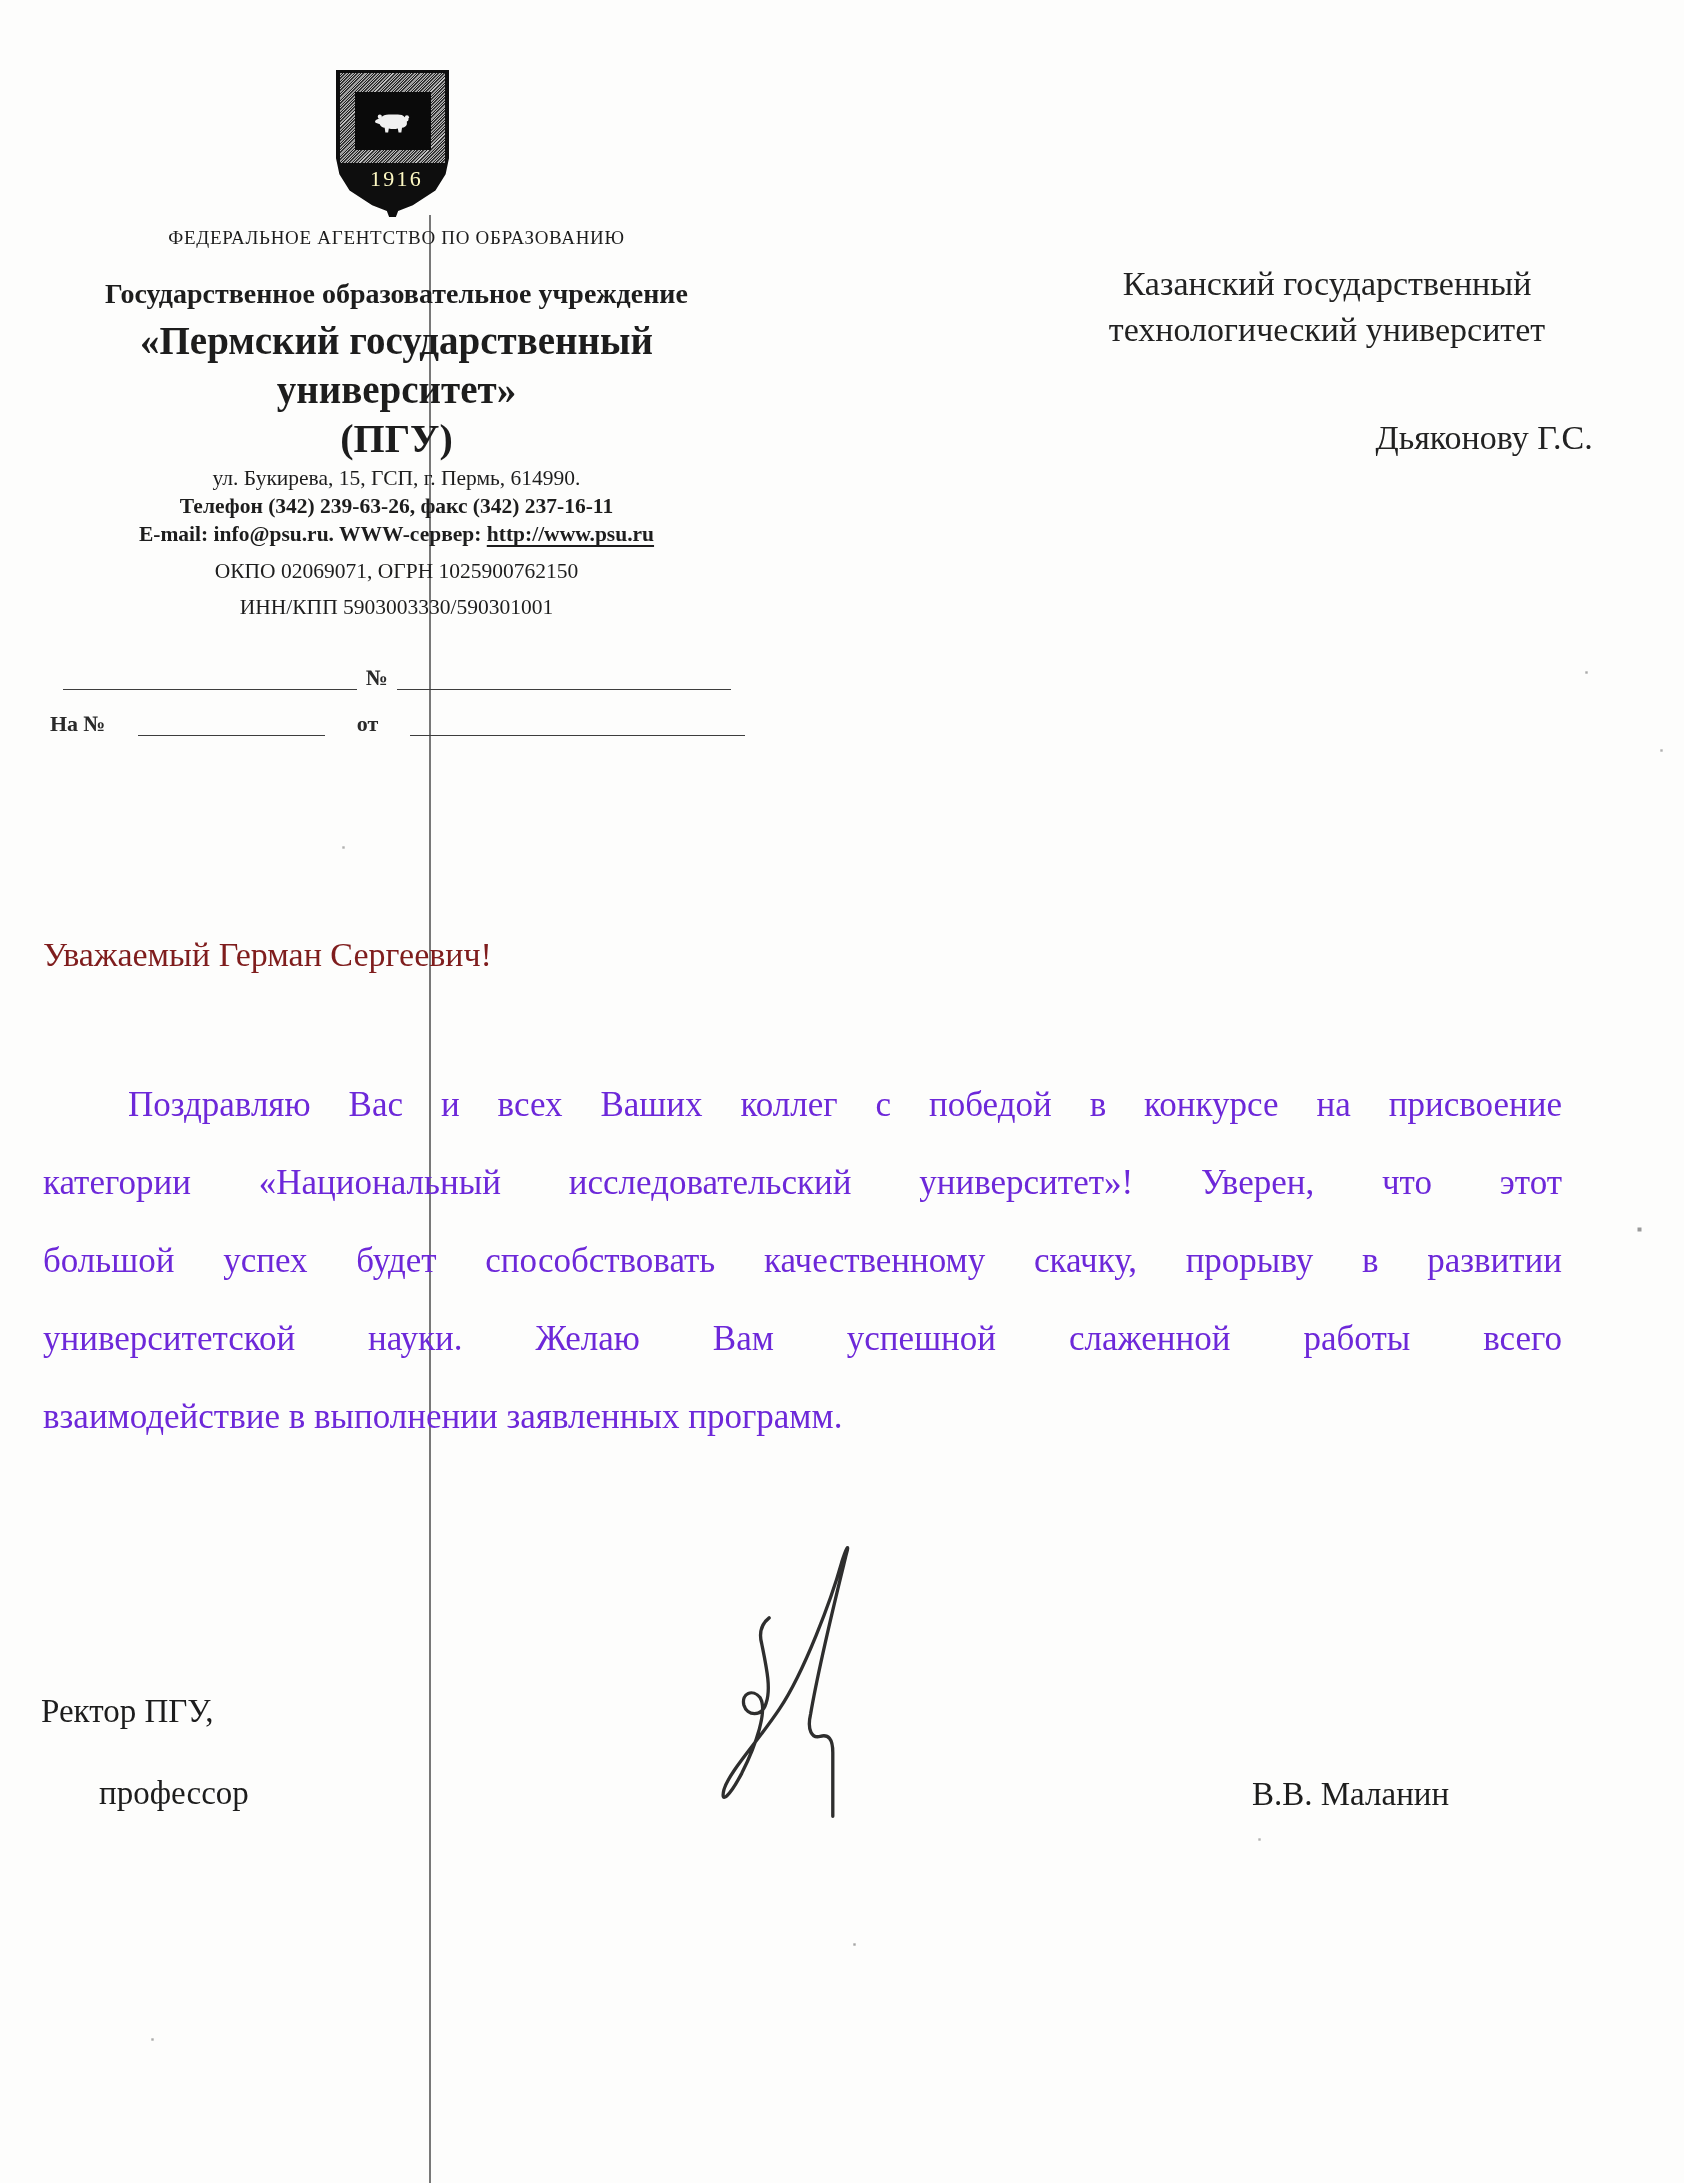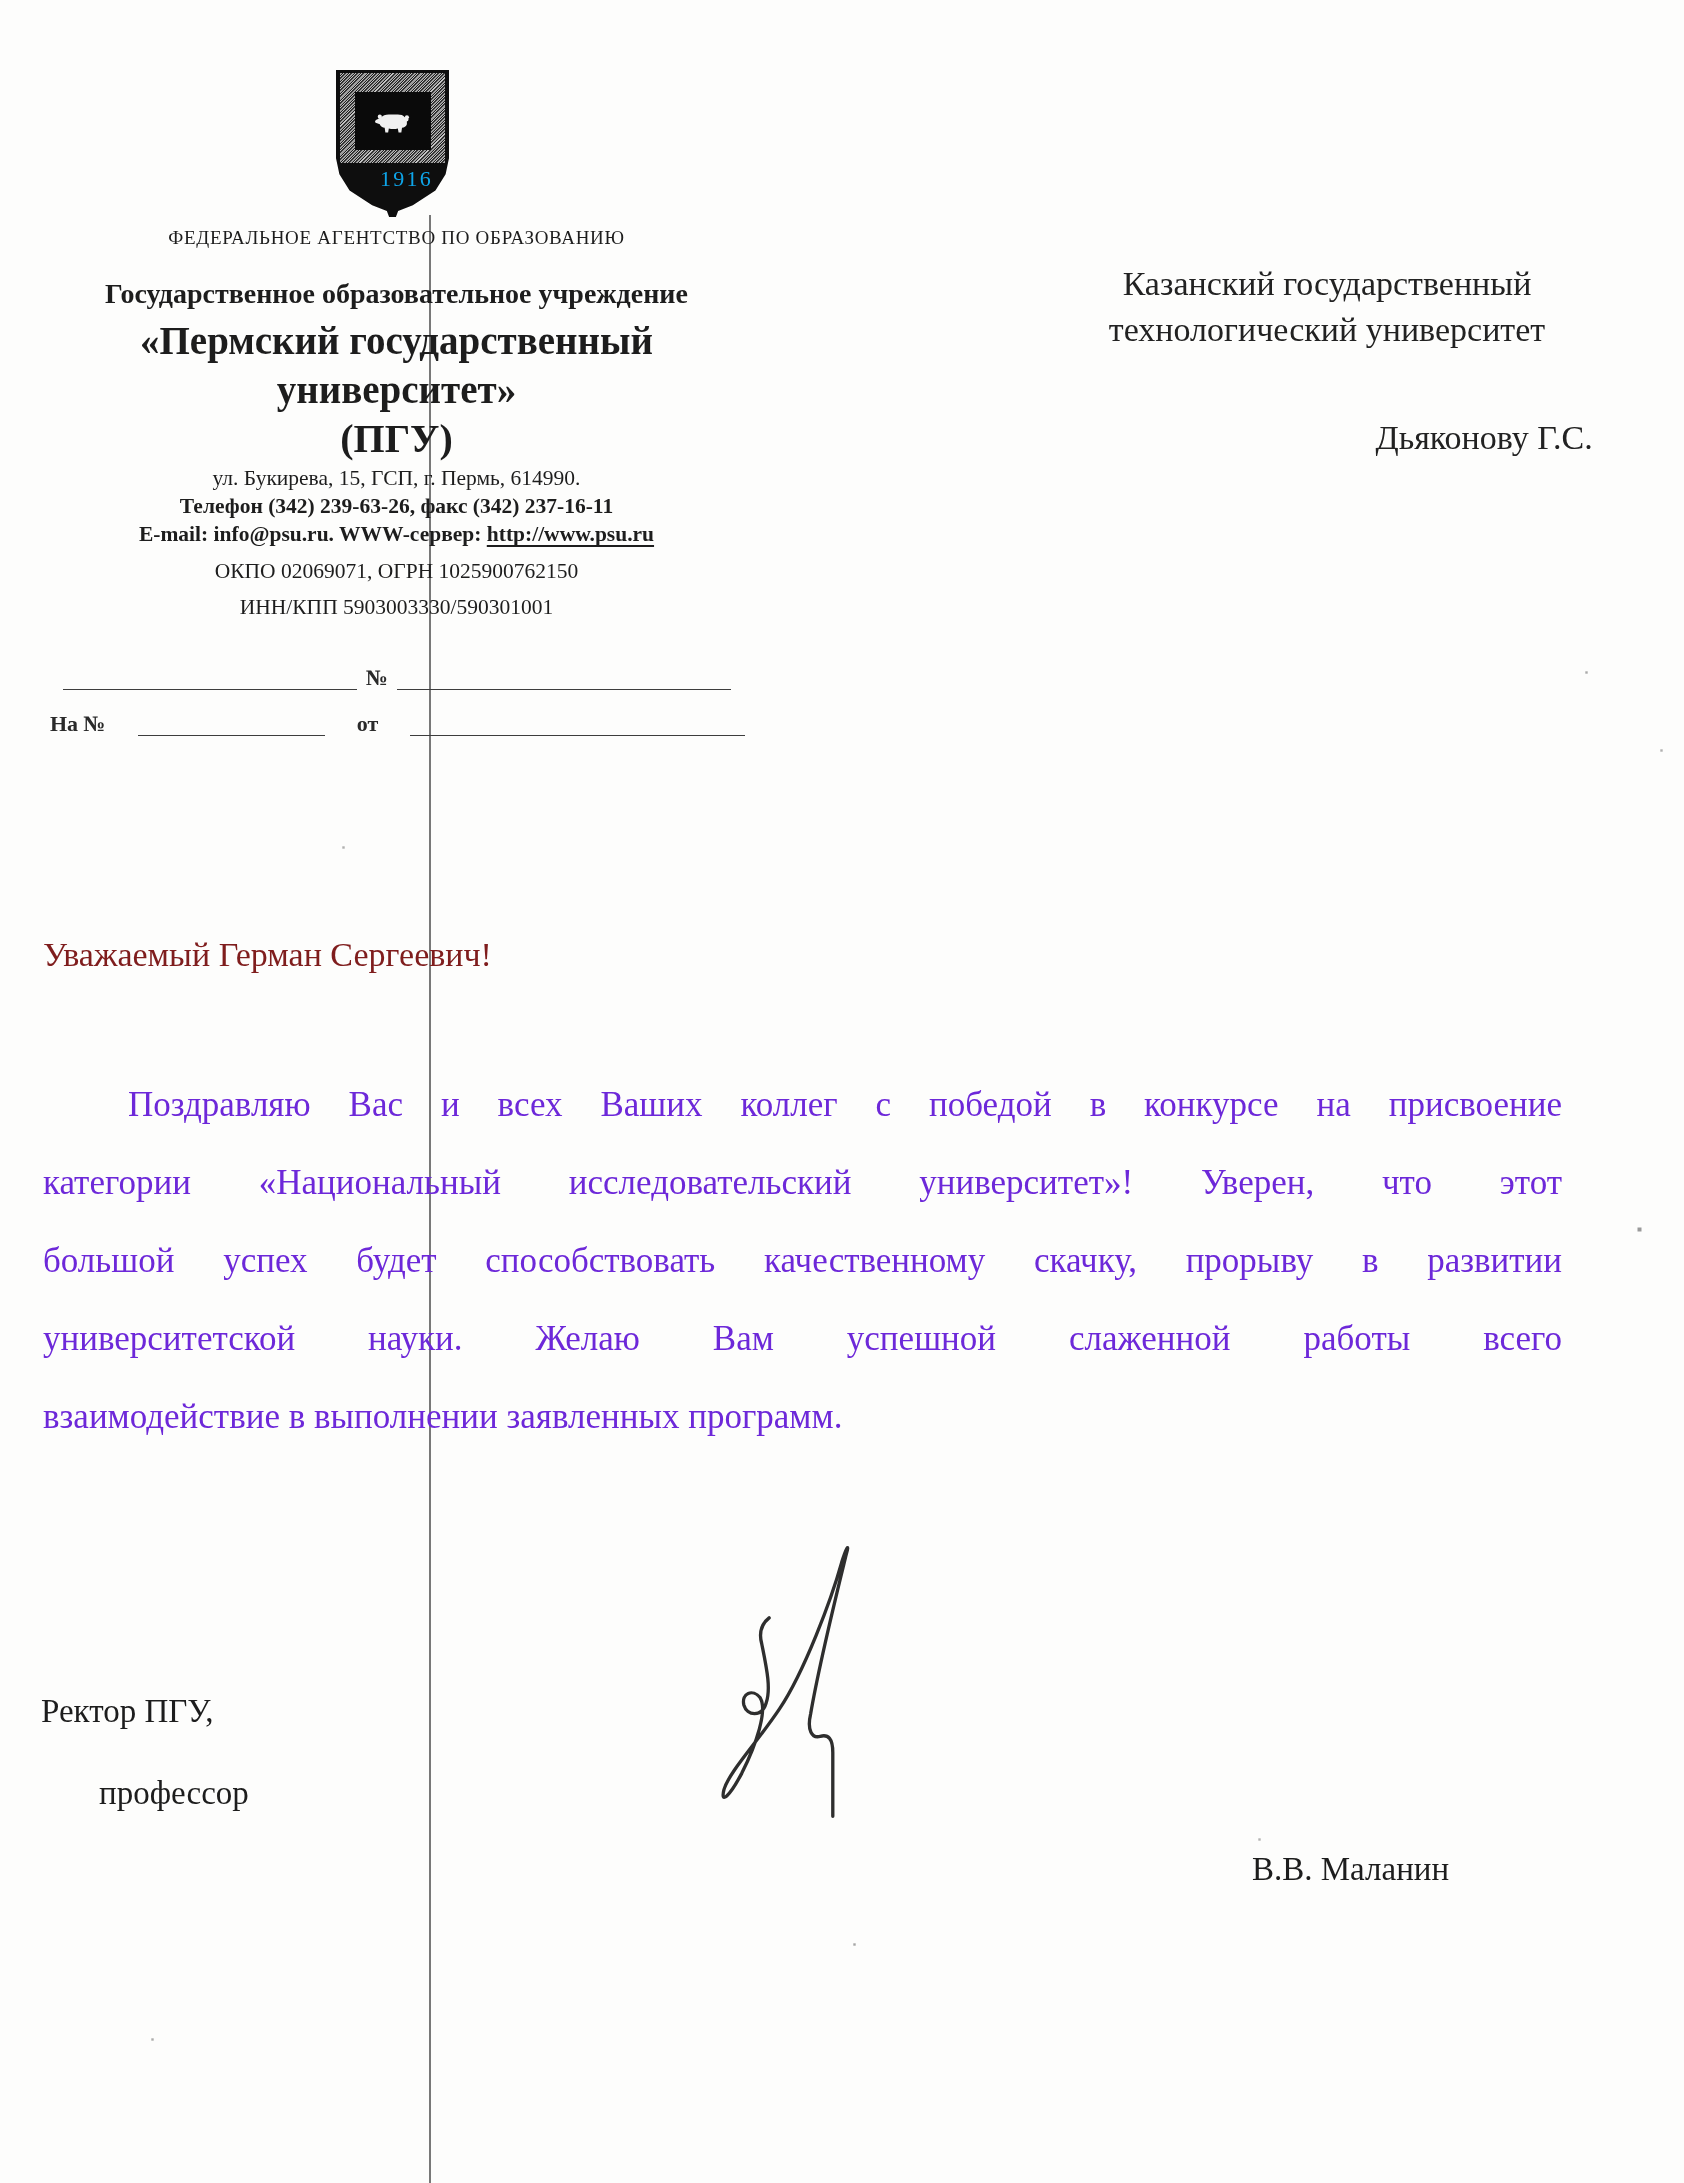--- a/index.html
+++ b/index.html
@@ -19,22 +19,22 @@
   }
   .shield-hatch{
     position:absolute;left:3.7px;top:3px;width:105px;height:90px;
     background:repeating-linear-gradient(135deg,#a0a0a0 0 1.5px,#1f1f1f 1.5px 2.2px,#c4c4c4 2.2px 3px,#343434 3px 4.4px);
   }
   .shield-field{
     position:absolute;left:18.5px;top:22px;width:76px;height:58px;
     background:#0a0a0a;display:flex;align-items:center;justify-content:center;
   }
   .shield-year{
-    position:absolute;left:14px;top:96px;width:100%;
-    text-align:center;color:#0ea5e9;font-size:22px;letter-spacing:2.2px;
+    position:absolute;left:4px;top:96px;width:100%;
+    text-align:center;color:#fef9c3;font-size:22px;letter-spacing:2.2px;
   }
   .fold-line{
     position:absolute;left:429px;top:215px;width:1.5px;height:1968px;
     background:#565656;opacity:.8;
   }
   
   .letterhead{position:absolute;left:44px;top:224px;width:705px;text-align:center;}
   .lh-agency{font-size:19px;line-height:27px;letter-spacing:0.7px;}
   .lh-orgtype{font-size:28px;line-height:37px;font-weight:bold;margin-top:24px;}
   .lh-orgname{font-size:39px;line-height:49px;font-weight:bold;margin-top:4.4px;}
@@ -55,21 +55,21 @@
   .recipient-person{margin-top:62px;text-align:right;padding-right:16.3px;}
   
   .salutation{position:absolute;left:43px;top:936px;width:1519px;font-size:34px;color:#7f1d1d;}
   .body-text{position:absolute;left:43px;top:1066px;width:1519px;font-size:35px;color:#6d28d9;}
   .body-line{height:78px;line-height:78px;white-space:nowrap;text-align:justify;text-align-last:justify;}
   .body-line.first{text-indent:85px;}
   .body-line.last{text-align:left;text-align-last:left;}
   
   .sig-title1{position:absolute;left:41px;top:1693px;font-size:33px;}
   .sig-title2{position:absolute;left:99px;top:1775px;font-size:33px;}
-  .sig-name{position:absolute;left:1252px;top:1851px;font-size:33px;}
+  .sig-name{position:absolute;left:1252px;top:1776px;font-size:33px;}
   .signature-svg{position:absolute;left:701px;top:1529px;}
   
   .specks{position:absolute;left:0;top:0;width:0.7px;height:0.7px;background:transparent;
     box-shadow:
       1639px 1229px 0 1.5px #9a9a9a,
       1586px 672px 0 0.7px #aaaaaa,
       854px 1944px 0 0.7px #a5a5a5,
       1661px 750px 0 0.7px #b0b0b0,
       152px 2039px 0 0.7px #ababab,
       1259px 1839px 0 0.7px #b3b3b3,

